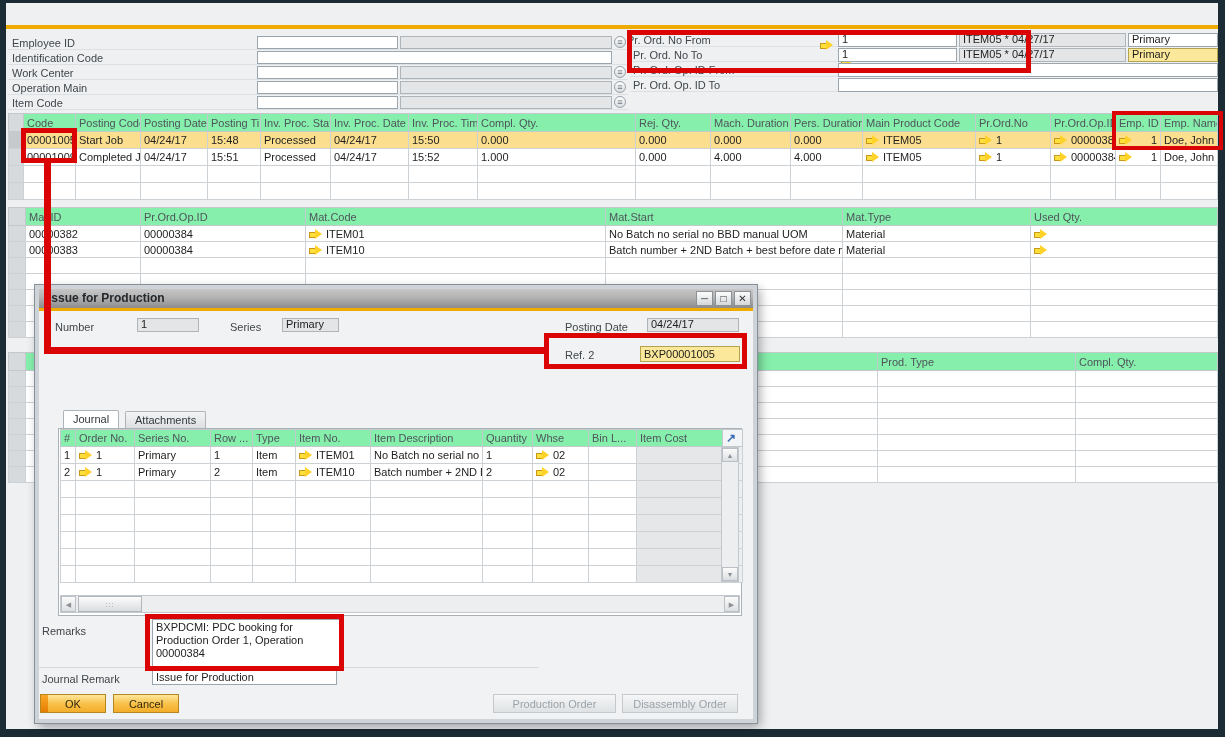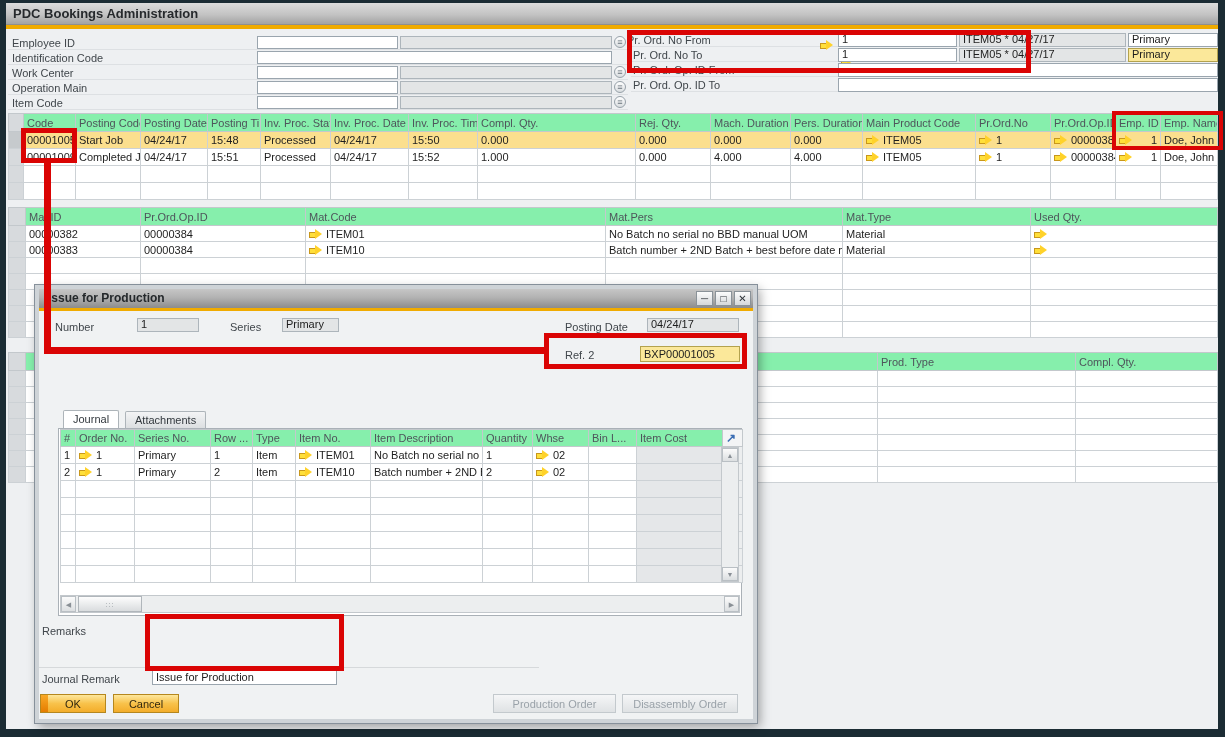--- a/index.html
+++ b/index.html
@@ -69,23 +69,20 @@
   
   .red { position:absolute; border:5px solid #da0404; z-index:40; }
   .redfill { position:absolute; background:#da0404; z-index:40; }
 </style>
 </head>
 <body>
 
 <div class="screen">
   <div class="win">
 
-    <div class="titlebar">
-      <span class="t">PDC Bookings Administration</span>
-    </div>
     <div class="goldline"></div>
 
     
     <div class="rowline" style="left:2px;top:32px;width:620px;height:15px"></div>
     <div class="rowline" style="left:2px;top:47px;width:620px;height:15px"></div>
     <div class="rowline" style="left:2px;top:62px;width:620px;height:15px"></div>
     <div class="rowline" style="left:2px;top:77px;width:620px;height:15px"></div>
     <div class="rowline" style="left:2px;top:92px;width:620px;height:15px"></div>
     <div class="lbl" style="left:6px;top:34px">Employee ID</div>
     <div class="lbl" style="left:6px;top:49px">Identification Code</div>
@@ -296,21 +293,21 @@
           <col style="width:237px">
           <col style="width:188px">
           <col style="width:187px">
         </colgroup>
       <tbody>
           <tr style="height:18px">
         <th class="sel"></th>
         <th>Mat.ID</th>
         <th>Pr.Ord.Op.ID</th>
         <th>Mat.Code</th>
-        <th>Mat.Pers</th>
+        <th>Mat.Start</th>
         <th>Mat.Type</th>
         <th>Used Qty.</th>
       </tr>
       <tr style="height:16px">
         <td class="sel"></td>
         <td>00000382</td>
         <td>00000384</td>
         <td>
               <span class="cellflex">
                 <span class="ga"></span>
@@ -645,20 +642,23 @@
         <div class="a" style="bottom:0">▼</div>
       </div>
       <div class="hsb">
         <div class="a" style="left:0">◀</div>
         <div class="thumb">:::</div>
         <div class="a" style="right:0">▶</div>
       </div>
     </div>
 
     <div class="lbl" style="left:3px;top:336px">Remarks</div>
+    <div class="mlbox" style="left:113px;top:330px;width:188px;height:48px">BXPDCMI: PDC booking for
+Production Order 1, Operation
+00000384</div>
     <div class="abs" style="left:0;top:378px;width:500px;border-bottom:1px solid #d6d9db"></div>
     <div class="lbl" style="left:3px;top:384px">Journal Remark</div>
     <div class="fld" style="left:113px;top:381px;width:185px;height:15px;line-height:13px">Issue for Production</div>
 
     <div class="btn gold ok" style="left:1px;top:405px;width:66px">OK</div>
     <div class="btn gold" style="left:74px;top:405px;width:66px">Cancel</div>
     <div class="btn gray" style="left:454px;top:405px;width:123px">Production Order</div>
     <div class="btn gray" style="left:583px;top:405px;width:116px">Disassembly Order</div>
   </div>
 

